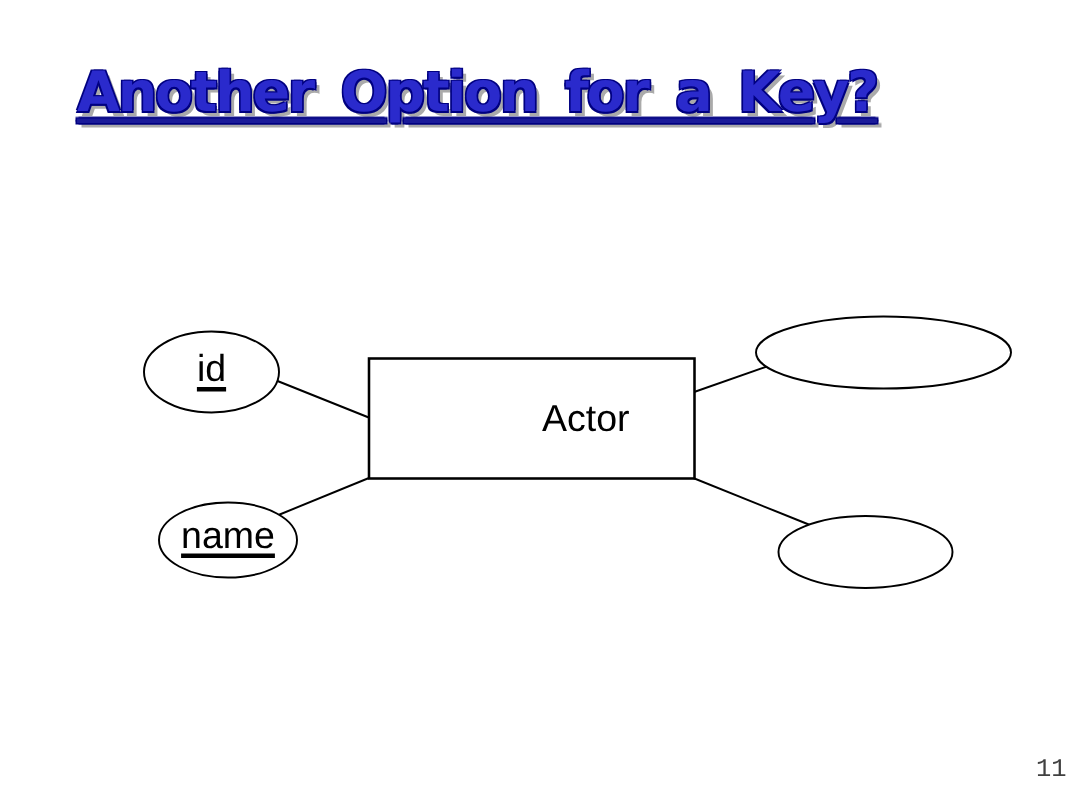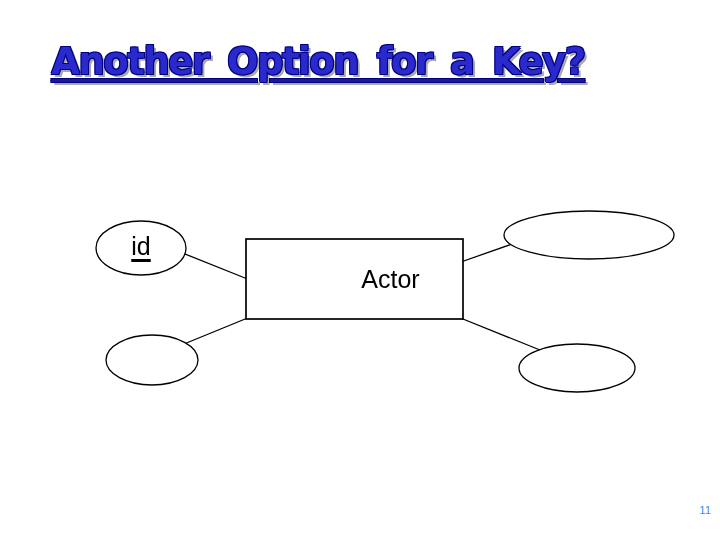--- a/index.html
+++ b/index.html
@@ -75,23 +75,23 @@
   }
   .label-id       { left: 96px;  top: 219px; width: 90px;  height: 54px; }
   .label-birthday { left: 504px; top: 209px; width: 170px; height: 48px; }
   .label-name     { left: 106px; top: 332px; width: 92px;  height: 50px; }
   .label-address  { left: 519px; top: 342px; width: 116px; height: 48px; }
   .label-actor    { left: 246px; top: 239px; width: 217px; height: 80px; margin-left: 36px; }
   .page-number {
     position: absolute;
     top: 504px;
     right: 9px;
-    font-family: Liberation Sans, sans-serif;
-    font-size: 11px;
-    color: #3b82f6;
+    font-family: Liberation Mono, monospace;
+    font-size: 17px;
+    color: #404040;
   }
 </style>
 </head>
 <body>
 
 <div class="slide">
 
   <div class="title">Another Option for a Key?</div>
 
   <svg class="diagram-svg" width="720" height="540" viewBox="0 0 720 540">
@@ -105,19 +105,20 @@
 
     <ellipse class="shape-ellipse" cx="141" cy="248" rx="45" ry="27"></ellipse>
     <ellipse class="shape-ellipse" cx="589" cy="235" rx="85" ry="24"></ellipse>
     <ellipse class="shape-ellipse" cx="152" cy="360" rx="46" ry="25"></ellipse>
     <ellipse class="shape-ellipse" cx="577" cy="368" rx="58" ry="24"></ellipse>
   </svg>
 
   <div class="label key label-id">id</div>
 
 
+  <div class="label key label-name">name</div>
 
 
   <div class="label label-actor">Actor</div>
 
   <div class="page-number">11</div>
 
 </div>
 
 </body></html>

